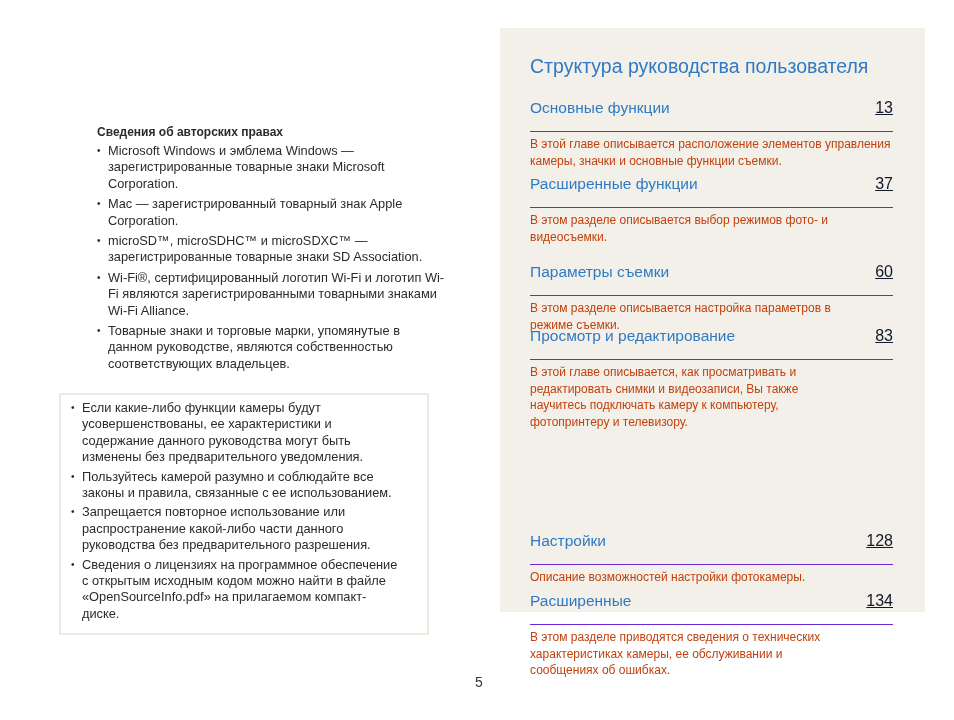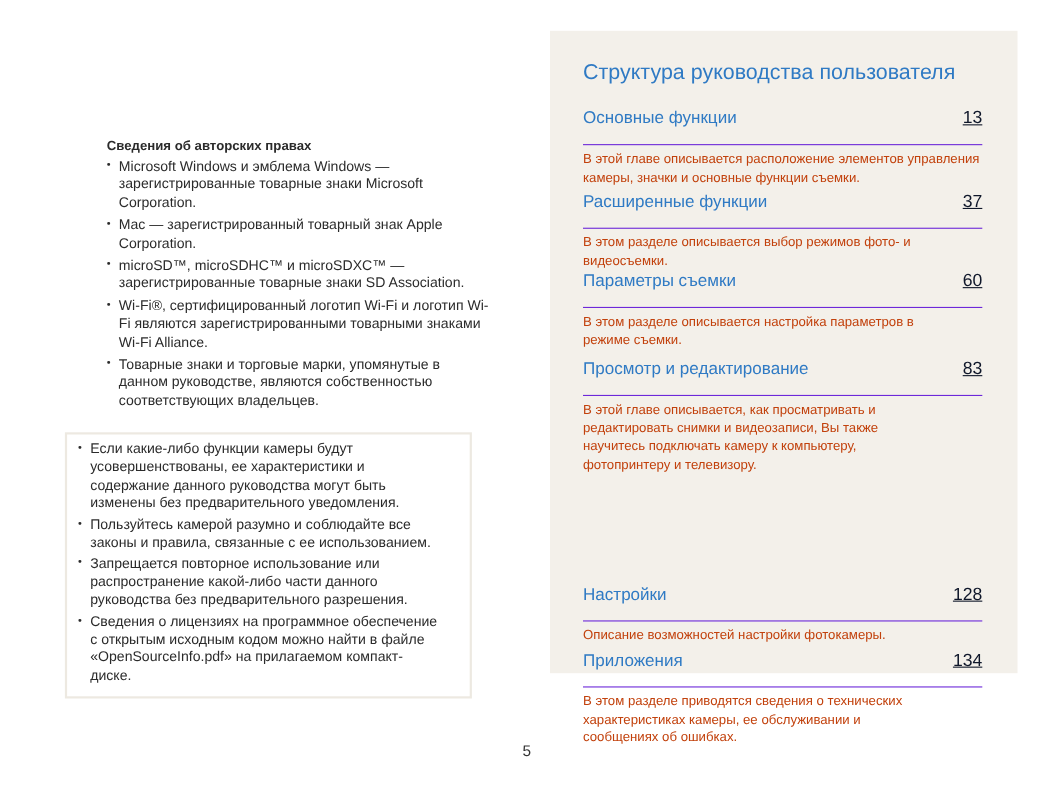--- a/index.html
+++ b/index.html
@@ -75,21 +75,21 @@
   </div>
 
   <div class="toc-entry" style="top:146px">
     <div class="toc-head">
         <span class="toc-name">Расширенные функции</span>
         <span class="toc-page">37</span>
       </div>
     <div class="toc-desc" style="width:320px">В этом разделе описывается выбор режимов фото- и видеосъемки.</div>
   </div>
 
-  <div class="toc-entry" style="top:218px">
+  <div class="toc-entry" style="top:234px">
     <div class="toc-head">
         <span class="toc-name">Параметры съемки</span>
         <span class="toc-page">60</span>
       </div>
     <div class="toc-desc" style="width:320px">В этом разделе описывается настройка параметров в режиме съемки.</div>
   </div>
 
   <div class="toc-entry" style="top:298px">
     <div class="toc-head">
         <span class="toc-name">Просмотр и редактирование</span>
@@ -102,18 +102,18 @@
   <div class="toc-entry" style="top:503px">
     <div class="toc-head">
         <span class="toc-name">Настройки</span>
         <span class="toc-page">128</span>
       </div>
     <div class="toc-desc">Описание возможностей настройки фотокамеры.</div>
   </div>
 
   <div class="toc-entry" style="top:563px">
     <div class="toc-head">
-        <span class="toc-name">Приложения</span>
+        <span class="toc-name">Расширенные</span>
         <span class="toc-page">134</span>
       </div>
     <div class="toc-desc" style="width:310px">В этом разделе приводятся сведения о технических характеристиках камеры, ее обслуживании и сообщениях об ошибках.</div>
   </div>
 </div>
 
 </body></html>

